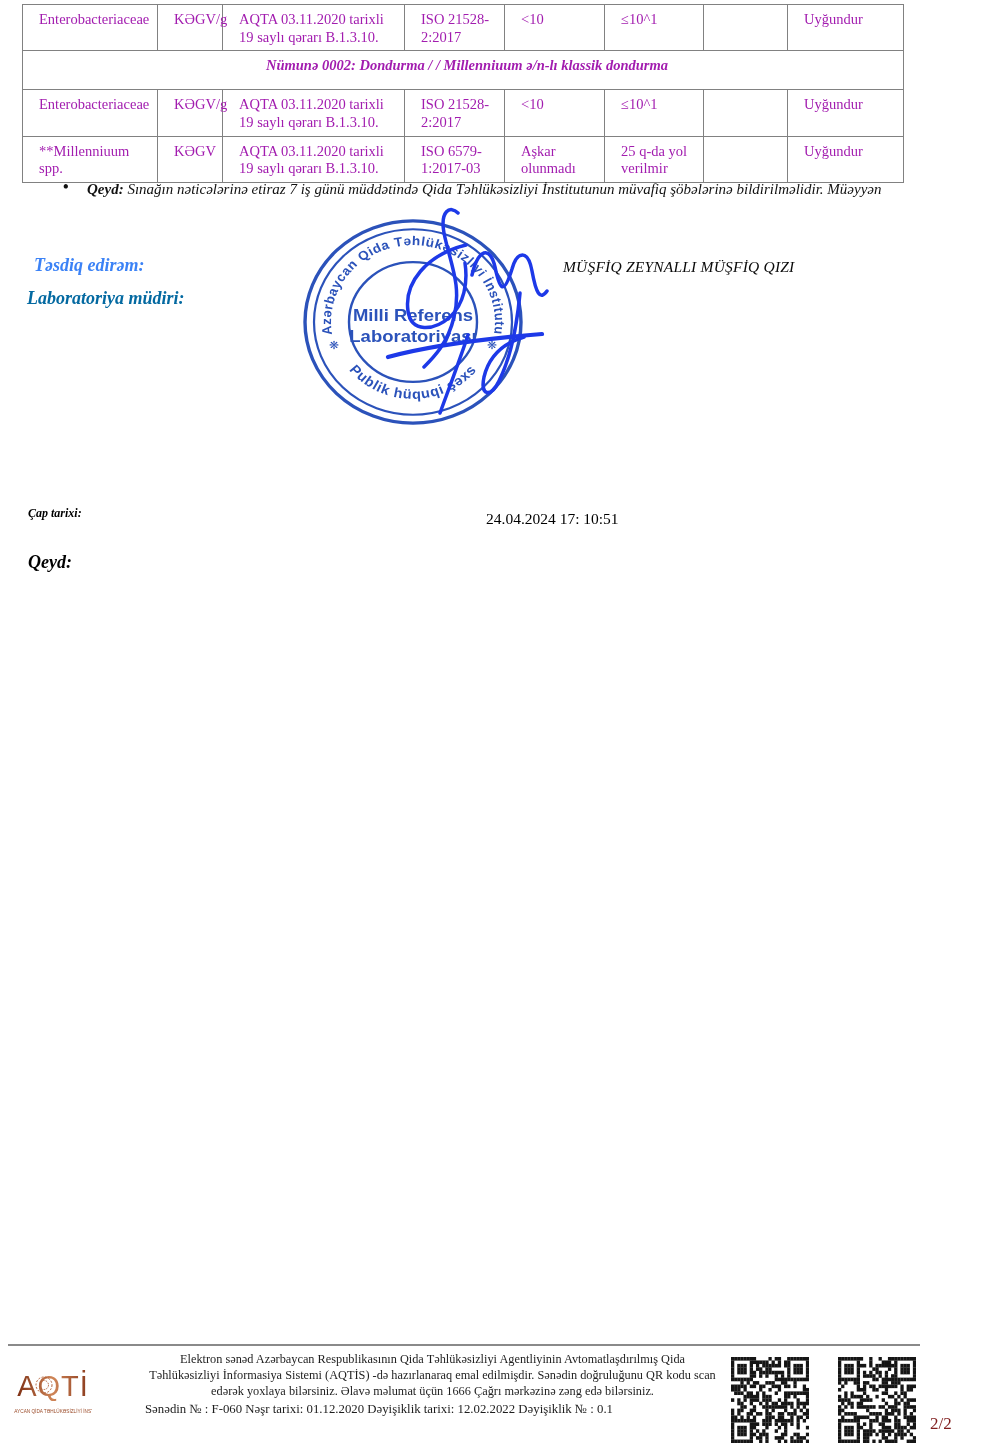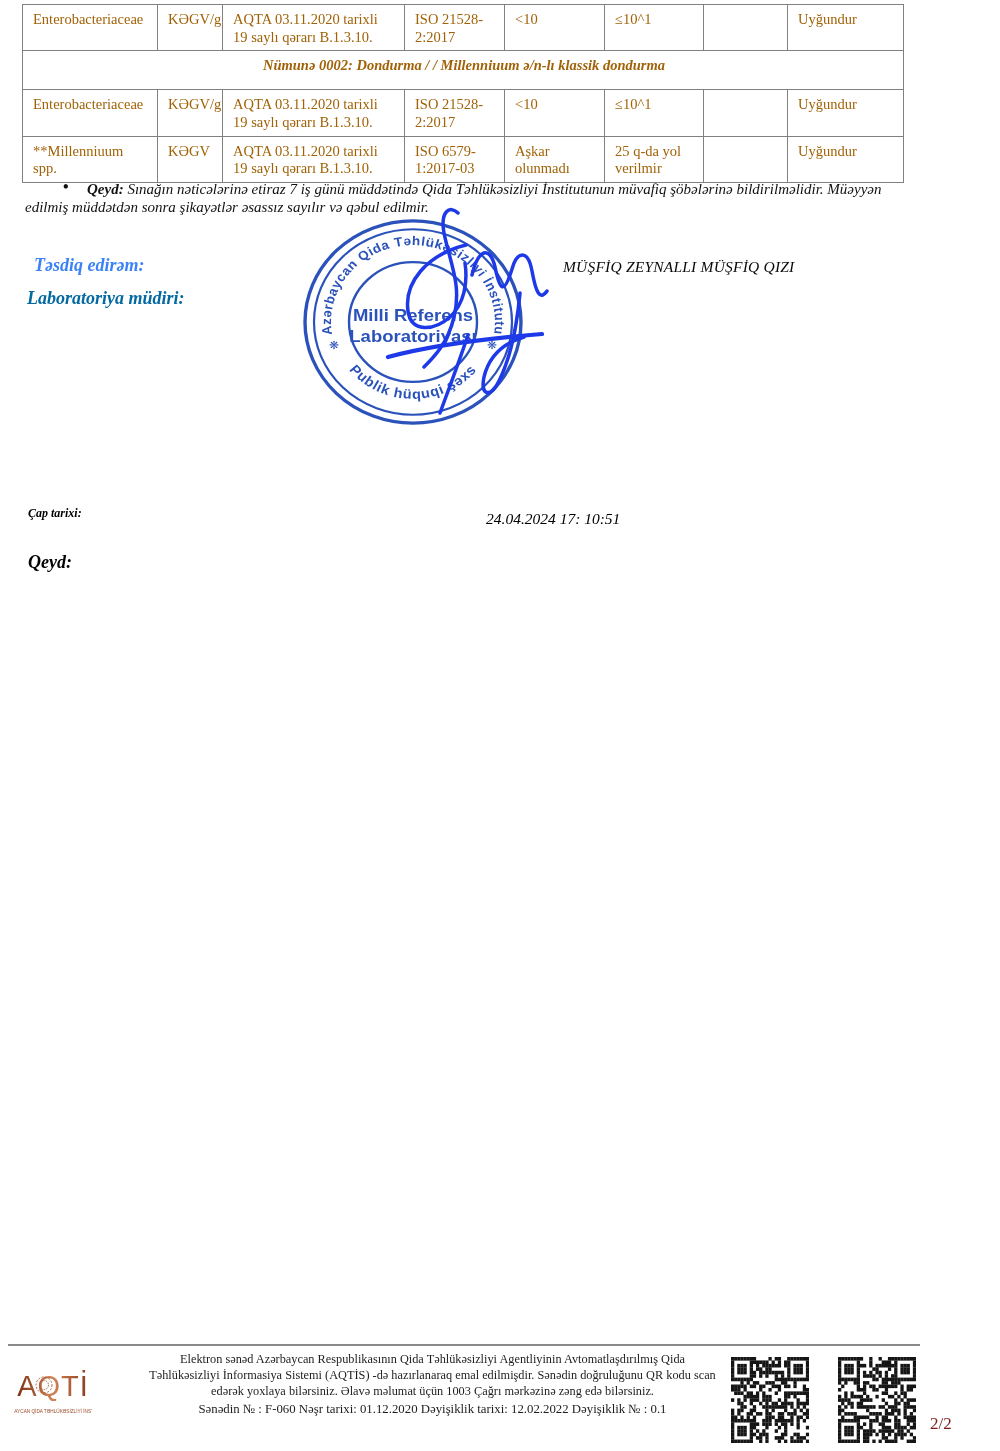--- a/index.html
+++ b/index.html
@@ -1,22 +1,22 @@
 <!DOCTYPE html>
 <html><head>
 <meta charset="utf-8">
 <style>
   * { margin:0; padding:0; box-sizing:border-box; }
   body { background:#ffffff; font-family:"Liberation Serif","DejaVu Serif",serif; }
   .page { position:relative; width:1000px; height:1451px; background:#ffffff; overflow:hidden; }
 
   
   table.results { position:absolute; left:22px; top:4px; width:881px; border-collapse:collapse; table-layout:fixed; }
-  table.results td { border:1px solid #818181; vertical-align:top; padding:6px 8px 4px 10px;
-                     font-size:14.5px; line-height:1.22; color:#a16207;margin-top:44px; }
+  table.results td { border:1px solid #818181; vertical-align:top; padding:6px 8px 4px 16px;
+                     font-size:14.5px; line-height:1.22; color:#a21caf;margin-top:44px; }
   tr.r1 td { height:43px; } tr.r2 td { height:39px; } tr.r3 td { height:44px; } tr.r4 td { height:46px; }
   td.sample { text-align:center; font-style:italic; font-weight:bold; font-size:15px; vertical-align:middle; padding-top:2px; }
 
   
   .note { position:absolute; left:25px; top:181px; width:948px; font-style:italic; font-size:15px;
           line-height:1.17; color:#111; }
   .note .bullet { position:absolute; left:38px; top:-3px; font-size:16px; font-weight:bold; font-style:normal; }
   .note .l1 { display:block; text-indent:62px; }
   .note .lbl { font-weight:bold; }
   .note .l2 { display:block; }
@@ -25,29 +25,29 @@
   .approve-title { position:absolute; left:34px; top:255px; font-size:18px; font-weight:bold; font-style:italic; color:#3b82f6; }
   .approve-role  { position:absolute; left:27px; top:288px; font-size:18px; font-weight:bold; font-style:italic; color:#0369a1; }
   .approver-name { position:absolute; left:563px; top:258px; font-size:15.5px; font-style:italic; letter-spacing:.2px; color:#0a0a0a; }
 
   .stamp { position:absolute; left:302px; top:218px; }
   .stamp text { fill:#2b52ba; }
   .signature { position:absolute; left:370px; top:205px; }
 
   
   .print-label { position:absolute; left:28px; top:506px; font-size:12px; font-weight:bold; font-style:italic; }
-  .print-value { position:absolute; left:486px; top:510px; font-size:15.5px; font-style:italic; }
+  .print-value { position:absolute; left:486px; top:510px; font-size:15.5px; }
   .qeyd-label  { position:absolute; left:28px; top:552px; font-size:18px; font-weight:bold; font-style:italic; }
 
   
   .footer-rule { position:absolute; left:8px; top:1344px; width:912px; border-top:2px solid #8a8a8a; }
   .logo { position:absolute; left:14px; top:1356px; }
   .footer-para { position:absolute; left:145px; top:1352px; width:575px; text-align:center;
                  font-size:12.3px; line-height:1.3; color:#1d1d1d; }
-  .footer-docline { position:absolute; left:145px; top:1402px; width:575px; text-align:center;
+  .footer-docline { position:absolute; left:145px; top:1402px; width:575px; 
                     font-size:12.8px; color:#1d1d1d; }
   .qr { position:absolute; background:#fff; }
   .qr1 { left:731px; top:1357px; width:78px; height:86px; }
   .qr2 { left:838px; top:1357px; width:78px; height:86px; }
   .page-num { position:absolute; left:930px; top:1414px; font-size:17px; color:#7f1d1d; }
 </style>
 </head>
 <body>
 
 <div class="page">
@@ -96,21 +96,20 @@
       <td>25 q-da yol verilmir</td>
       <td></td>
       <td>Uyğundur</td>
     </tr>
   </tbody>
     </table>
 
   <div class="note">
     <span class="bullet">•</span>
     <span class="l1"><span class="lbl">Qeyd:</span><span> Sınağın nəticələrinə etiraz 7 iş günü müddətində Qida Təhlükəsizliyi İnstitutunun müvafiq şöbələrinə bildirilməlidir. Müəyyən</span></span>
-    <span class="l2">edilmiş müddətdən sonra şikayətlər əsassız sayılır və qəbul edilmir.</span>
   </div>
 
   <div class="approve-title">Təsdiq edirəm:</div>
   <div class="approve-role">Laboratoriya müdiri:</div>
   <div class="approver-name">MÜŞFİQ ZEYNALLI MÜŞFİQ QIZI</div>
 
   <svg class="stamp" width="222" height="208" viewBox="0 0 222 222" preserveAspectRatio="none">
     <g fill="none" stroke="#2b52ba">
       <circle cx="111" cy="111" r="108" stroke-width="3.4"></circle>
       <circle cx="111" cy="111" r="99" stroke-width="2.2"></circle>
@@ -156,21 +155,21 @@
         <stop offset="0.5" stop-color="#cf8557"></stop>
         <stop offset="1" stop-color="#8a3a1c"></stop>
       </linearGradient>
     </defs>
     <text x="39" y="40" text-anchor="middle" font-family="Liberation Sans, DejaVu Sans, sans-serif" font-size="29" letter-spacing="1" fill="url(#copper)">AQTİ</text>
     <circle cx="30" cy="29" r="8" fill="none" stroke="#b4623a" stroke-width="1" stroke-dasharray="2 1.5"></circle>
     <circle cx="30" cy="29" r="4.5" fill="none" stroke="#b4623a" stroke-width="1" stroke-dasharray="1.6 1.2"></circle>
     <text x="39" y="57" text-anchor="middle" font-family="Liberation Sans, DejaVu Sans, sans-serif" font-size="4.7" fill="#9a4a28">AZƏRBAYCAN QİDA TƏHLÜKƏSİZLİYİ İNSTİTUTU</text>
   </svg>
 
-  <div class="footer-para">Elektron sənəd Azərbaycan Respublikasının Qida Təhlükəsizliyi Agentliyinin Avtomatlaşdırılmış Qida Təhlükəsizliyi İnformasiya Sistemi (AQTİS) -də hazırlanaraq emal edilmişdir. Sənədin doğruluğunu QR kodu scan edərək yoxlaya bilərsiniz. Əlavə məlumat üçün 1003 Çağrı mərkəzinə zəng edə bilərsiniz.</div>
+  <div class="footer-para">Elektron sənəd Azərbaycan Respublikasının Qida Təhlükəsizliyi Agentliyinin Avtomatlaşdırılmış Qida Təhlükəsizliyi İnformasiya Sistemi (AQTİS) -də hazırlanaraq emal edilmişdir. Sənədin doğruluğunu QR kodu scan edərək yoxlaya bilərsiniz. Əlavə məlumat üçün 1666 Çağrı mərkəzinə zəng edə bilərsiniz.</div>
   <div class="footer-docline">Sənədin № : F-060  Nəşr tarixi: 01.12.2020  Dəyişiklik tarixi:  12.02.2022  Dəyişiklik № : 0.1</div>
 
   <svg class="qr qr1" viewBox="0 0 25 25" preserveAspectRatio="none">
       <rect x="0" y="0" width="1.05" height="1.05" fill="#151515"></rect>
       <rect x="1" y="0" width="1.05" height="1.05" fill="#151515"></rect>
       <rect x="2" y="0" width="1.05" height="1.05" fill="#151515"></rect>
       <rect x="3" y="0" width="1.05" height="1.05" fill="#151515"></rect>
       <rect x="4" y="0" width="1.05" height="1.05" fill="#151515"></rect>
       <rect x="5" y="0" width="1.05" height="1.05" fill="#151515"></rect>
       <rect x="6" y="0" width="1.05" height="1.05" fill="#151515"></rect>

